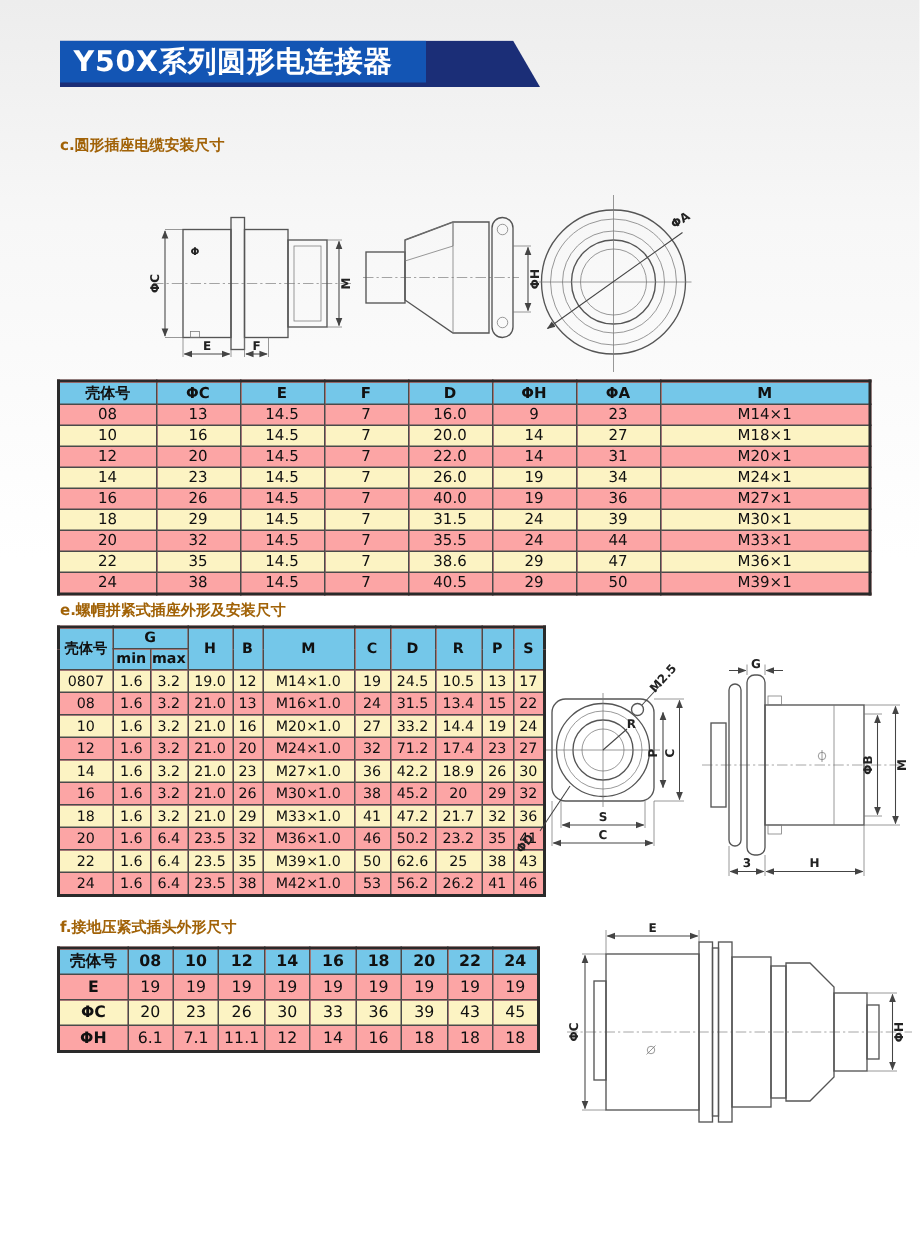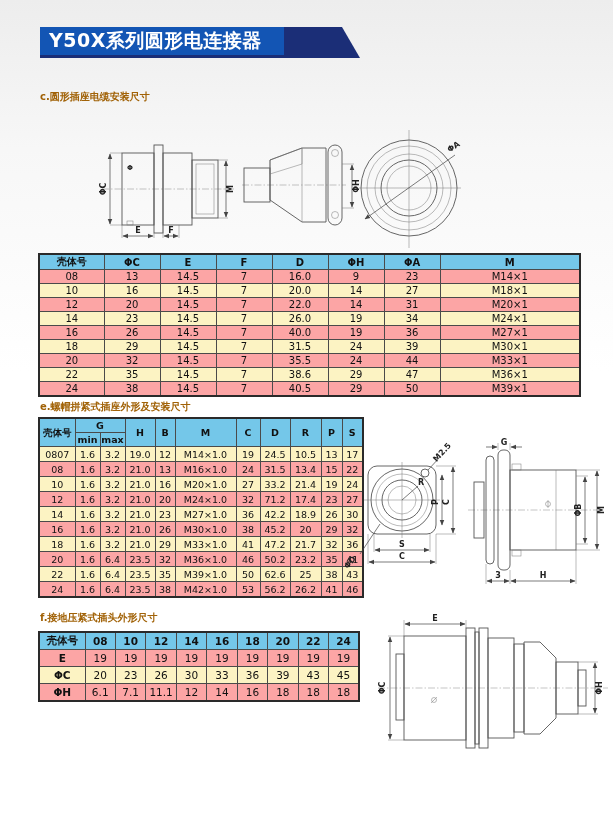--- a/index.html
+++ b/index.html
@@ -327,21 +327,21 @@
       </tr>
       <tr>
         <td>10</td>
         <td>1.6</td>
         <td>3.2</td>
         <td>21.0</td>
         <td>16</td>
         <td>M20×1.0</td>
         <td>27</td>
         <td>33.2</td>
-        <td>21.4</td>
+        <td>14.4</td>
         <td>19</td>
         <td>24</td>
       </tr>
       <tr>
         <td>12</td>
         <td>1.6</td>
         <td>3.2</td>
         <td>21.0</td>
         <td>20</td>
         <td>M24×1.0</td>

